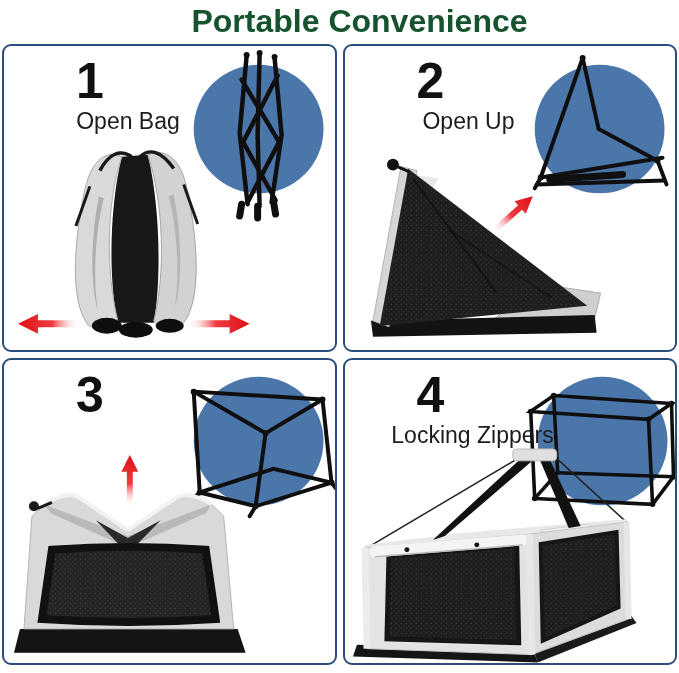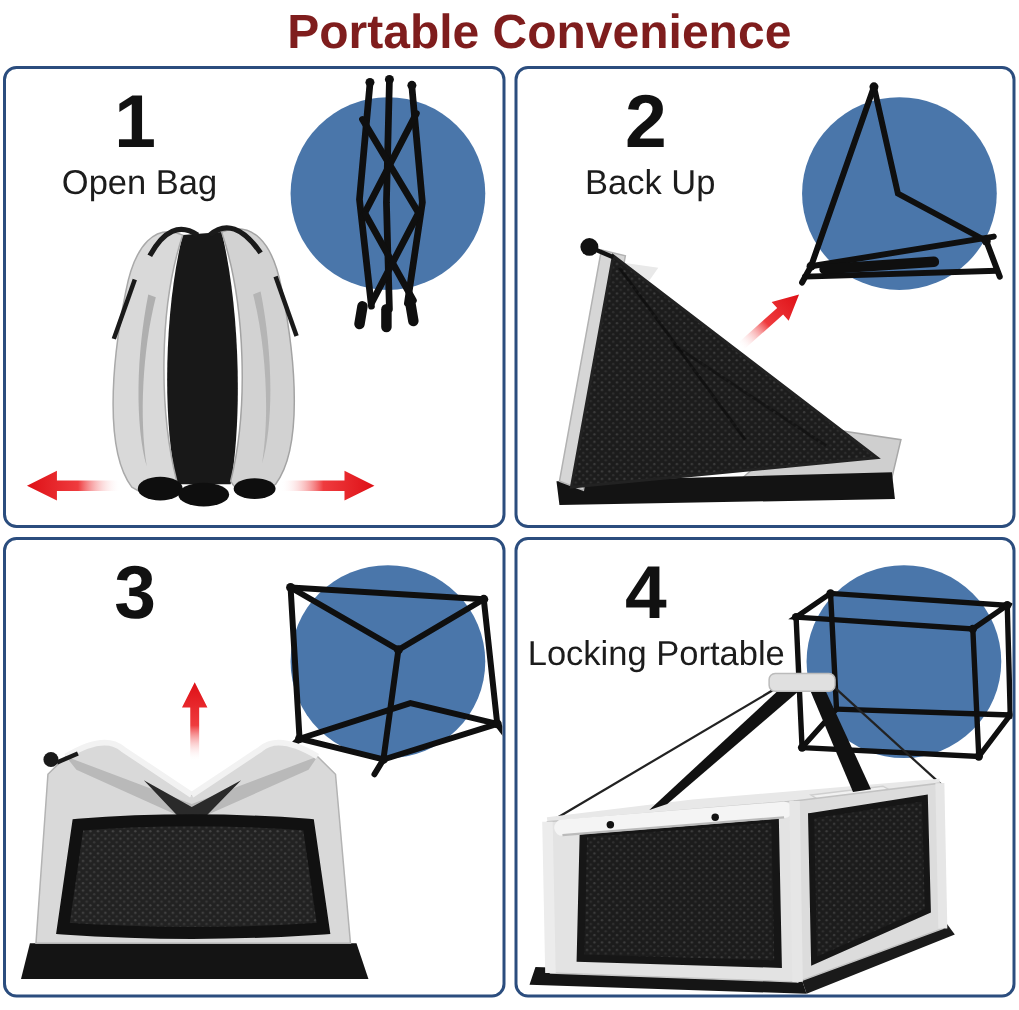--- a/index.html
+++ b/index.html
@@ -1,28 +1,28 @@
 <!DOCTYPE html>
 <html><head>
 <meta charset="utf-8">
 <style>
   html,body{margin:0;padding:0;background:#fff;}
   .container{position:relative;width:679px;height:673px;background:#ffffff;
     font-family:"Liberation Sans",sans-serif;overflow:hidden;}
   .title{height:42px;display:flex;align-items:center;justify-content:center;
-    font-size:32px;font-weight:700;color:#7f1d1d;padding-left:40px;}
+    font-size:32px;font-weight:700;color:#14532d;padding-left:40px;}
   .grid{display:grid;grid-template-columns:1fr 1fr;grid-template-rows:1fr 1fr;
     gap:6px;padding:2px 2px 4px 2px;height:627px;box-sizing:border-box;}
   .panel{position:relative;border:2px solid #2b4d7e;border-radius:9px;
     background:#fff;overflow:hidden;}
   .panel svg{position:absolute;left:0;top:0;width:100%;height:100%;}
   .step-number{position:absolute;left:0;top:10px;width:172px;text-align:center;
     font-size:50px;font-weight:700;color:#111;line-height:1;z-index:2;}
   .step-label{position:absolute;left:0;top:62px;width:178px;text-align:center;
-    font-size:23px;font-weight:400;color:#1c1c1c;z-index:2;}
+    font-size:23px;font-weight:400;color:#1c1c1c;z-index:2;padding-left:35px;}
   .wide{width:186px;}
 </style>
 </head>
 <body>
 
 <div class="container">
   <div class="title">Portable Convenience</div>
 
   <div class="grid">
 
@@ -108,21 +108,21 @@
           <polygon points="66,130 94,134 76,160" fill="#e9e9e9"></polygon>
           <path d="M64,126 L240,262 L36,282 Z" fill="url(#mesh2)" stroke="#222" stroke-width="2"></path>
           <path d="M68,134 L152,250" stroke="#000" opacity="0.4" stroke-width="2" fill="none"></path>
           <path d="M104,186 L206,254" stroke="#000" opacity="0.3" stroke-width="2" fill="none"></path>
           <circle cx="48" cy="120" r="6" fill="#111"></circle>
           <path d="M48,120 L64,127" stroke="#111" stroke-width="3" fill="none"></path>
         </g>
         <use href="#arr2" transform="translate(188,152) rotate(-42) scale(0.85)"></use>
       </svg>
       <div class="step-number">2</div>
-      <div class="step-label">Back Up</div>
+      <div class="step-label">Open Up</div>
     </div>
 
     <div class="panel">
       <svg viewBox="0 0 331 307" preserveAspectRatio="none">
         <defs>
           <linearGradient id="ag3" x1="0" y1="0" x2="1" y2="0">
             <stop offset="0" stop-color="#ffffff" stop-opacity="0.05"></stop>
             <stop offset="0.45" stop-color="#ef3b3e"></stop>
             <stop offset="1" stop-color="#de1016"></stop>
           </linearGradient>
@@ -212,17 +212,17 @@
           <path d="M185,176 L187,298" stroke="#e6e6e6" stroke-width="7" fill="none"></path>
           <path d="M282,164 L284,262" stroke="#e6e6e6" stroke-width="6" fill="none"></path>
           <polygon points="88,182 100,178 190,100 180,96" fill="#111"></polygon>
           <polygon points="224,170 236,168 204,98 194,98" fill="#111"></polygon>
           <rect x="168" y="90" width="44" height="12" rx="4" fill="#e0e0e0" stroke="#bbbbbb"></rect>
           <circle cx="62" cy="192" r="2.5" fill="#111"></circle>
           <circle cx="132" cy="187" r="2.5" fill="#111"></circle>
         </g>
       </svg>
       <div class="step-number">4</div>
-      <div class="step-label wide">Locking Portable</div>
+      <div class="step-label wide">Locking Zippers</div>
     </div>
 
   </div>
 </div>
 
 </body></html>

